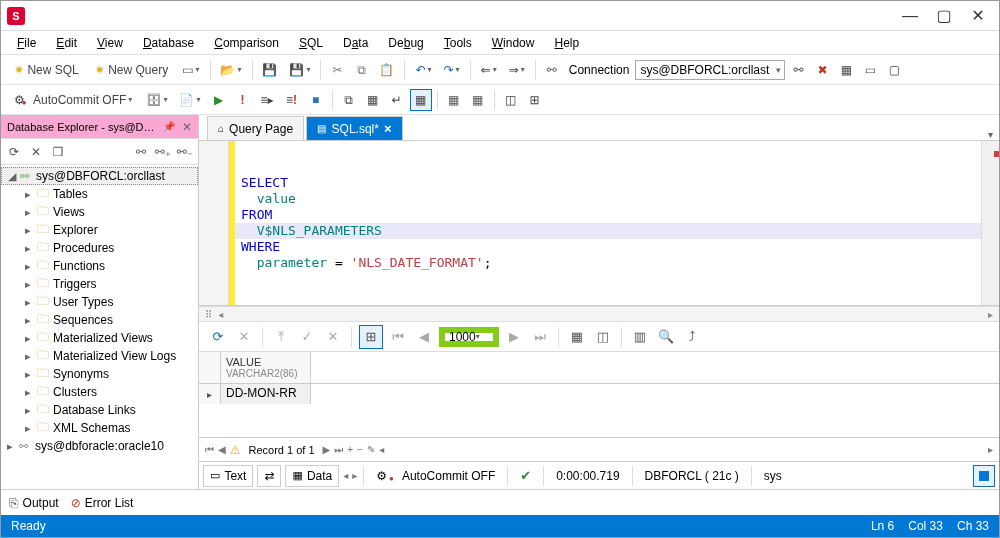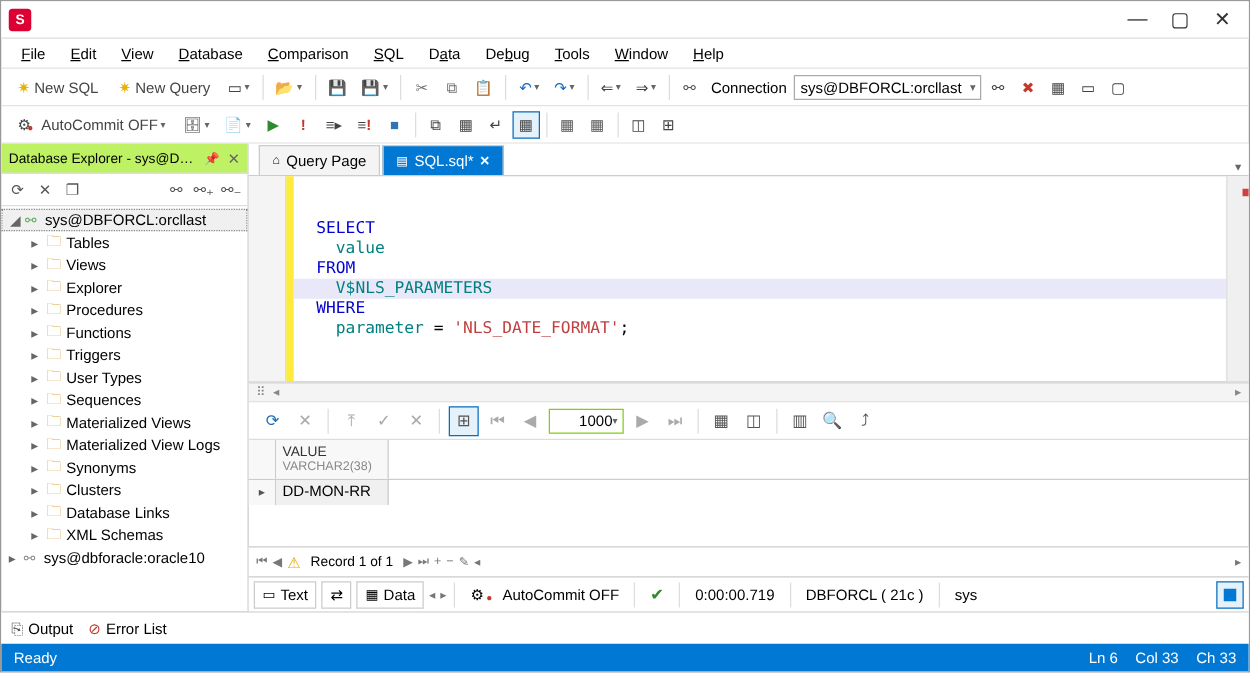--- a/index.html
+++ b/index.html
@@ -39,21 +39,21 @@
   .tb-stop{color:#2e75b6}
   .tb-play{color:#2e8b2e}
   .tb-bang{color:#c0392b}
   .tb-grid{color:#555}
   
   
   .main { display: flex; height: calc(100% - 30px - 24px - 30px - 30px - 26px - 22px); }
   
   
   .sidebar { width: 198px; border-right: 1px solid #ccc; display: flex; flex-direction: column; }
-  .side-header { height: 24px; background: #bef264; border-bottom: 1px solid #ddd; display: flex; align-items: center; padding: 0 6px; font-size: 11px; }
+  .side-header { height: 24px; background: #f9a8d4; border-bottom: 1px solid #ddd; display: flex; align-items: center; padding: 0 6px; font-size: 11px; }
   .side-header .flex { flex: 1; white-space: nowrap; overflow: hidden; text-overflow: ellipsis; }
   .side-header .pin { font-size: 10px; color: #666; margin-left: 4px; cursor: pointer; }
   .side-header .close { font-size: 12px; color: #666; margin-left: 6px; cursor: pointer; }
   .side-tools { height: 26px; border-bottom: 1px solid #ddd; display: flex; align-items: center; padding: 0 4px; gap: 4px; }
   .side-tools .st { width: 18px; height: 18px; display: inline-flex; align-items: center; justify-content: center; cursor: pointer; color: #555; font-size: 12px; }
   .st-refresh{color:#1f6fb2}
   .st-x{color:#999}
   .st-plug{color:#555}
   .tree { flex: 1; overflow: auto; padding: 2px 0; }
   .tnode { display: flex; align-items: center; height: 18px; padding-left: 6px; font-size: 12px; cursor: pointer; }
@@ -69,38 +69,38 @@
   .doc-tabs { height: 26px; display: flex; align-items: flex-end; padding-left: 8px; background: #fff; border-bottom: 1px solid #ccc; position: relative; }
   .doc-tab { height: 24px; display: flex; align-items: center; padding: 0 10px; border: 1px solid #ccc; border-bottom: none; margin-right: 2px; font-size: 12px; background: #f4f4f4; cursor: pointer; gap: 5px; }
   .doc-tab.active { background: #0078d4; color: #fff; }
   .doc-tab .tab-ico { font-size: 10px; }
   .doc-tab .close { font-size: 13px; font-weight: bold; }
   .doc-tabs .tabs-dd { position: absolute; right: 6px; font-size: 10px; color: #666; cursor: pointer; }
   
   .code-area { flex: 0 0 135px; display: flex; border-bottom: 1px solid #ccc; position: relative; }
   .code-gutter { width: 30px; background: #f4f4f4; border-right: 1px solid #ddd; }
   .code-stripe { width: 6px; background: #ffeb3b; }
-  .code-text { flex: 1; font-family: Consolas, monospace; font-size: 13px; padding: 2px 18px; white-space: pre; line-height: 16px; position: relative; }
+  .code-text { flex: 1; font-family: Consolas, monospace; font-size: 13px; padding: 2px 6px; white-space: pre; line-height: 16px; position: relative; }
   .code-hl { position: absolute; left: 0; right: 0; top: 82px; height: 16px; background: #e8e8f8; z-index: 0; }
   .code-lines { position: relative; z-index: 1; }
   .k { color: #0000d0; } .v { color: #008080; } .s { color: #c04040; }
   .code-vscroll { width: 18px; background: #f0f0f0; border-left: 1px solid #ddd; position: relative; }
   .vs-red { position:absolute; right:0; width:5px; top:10px; height:6px; background:#d04040; }
   
   .splitter-h { height: 16px; background: #f4f4f4; border-top: 1px solid #ddd; border-bottom: 1px solid #ddd; display: flex; align-items: center; padding: 0 6px; color: #888; }
   .splitter-h .grip { font-size: 10px; margin-right: 6px; }
   .splitter-h .arrow { font-size: 10px; }
   .splitter-h .flex { flex: 1; }
   
   .grid-tools { height: 30px; display: flex; align-items: center; padding: 0 8px; gap: 4px; border-bottom: 1px solid #ddd; background: #fff; }
   .gtb { width: 22px; height: 22px; display: inline-flex; align-items: center; justify-content: center; font-size: 13px; color: #555; cursor: pointer; border:1px solid transparent; }
   .gtb.blue{color:#1f6fb2}
   .gtb.gray{color:#aaa}
   .gtb.boxed{border:1px solid #0a6ebd;background:#e5f1fb;width:24px;height:24px}
-  .page-input { width: 60px; height: 20px; border: 1px solid #84cc16; padding: 0 4px; font-size: 12px; display:flex; align-items:center; justify-content:flex-end; }
+  .page-input { width: 60px; height: 20px; border: 6px solid #84cc16; padding: 0 4px; font-size: 12px; display:flex; align-items:center; justify-content:flex-start; }
   .page-input .dd{font-size:8px;color:#666}
   
   .grid-head { height: 32px; display: flex; border-bottom: 1px solid #ccc; }
   .grid-head .rowh { width: 22px; border-right: 1px solid #ccc; background: #f8f8f8; }
   .grid-head .colh { width: 90px; border-right: 1px solid #ccc; background: #f8f8f8; padding: 2px 5px; font-size: 11px; display:flex; flex-direction:column; justify-content:center; }
   .grid-head .colh .ct { color: #333; }
   .grid-head .colh .cty { color: #888; font-size: 10px; }
   .grid-row { height: 20px; display: flex; }
   .grid-row .rh { width: 22px; border-right: 1px solid #ccc; background: #f8f8f8; display:flex;align-items:center;justify-content:center;font-size:10px;color:#555; }
   .grid-row .cell { width: 90px; border-right: 1px solid #ccc; padding: 2px 5px; font-size: 12px; background: #f0f0f0; }
@@ -375,21 +375,21 @@
       <span class="tsep"></span>
       <span class="gtb">▥</span>
       <span class="gtb">🔍</span>
       <span class="gtb">⤴</span>
     </div>
 
     <div class="grid-head">
       <div class="rowh"></div>
       <div class="colh">
         <span class="ct">VALUE</span>
-        <span class="cty">VARCHAR2(38)</span>
+        <span class="cty">VARCHAR2(86)</span>
       </div>
     </div>
     <div class="grid-row">
       <div class="rh">▸</div>
       <div class="cell">DD-MON-RR</div>
     </div>
     <div style="flex:1"></div>
 
     <div class="grid-nav">
       <span class="nbtn">⏮</span>

